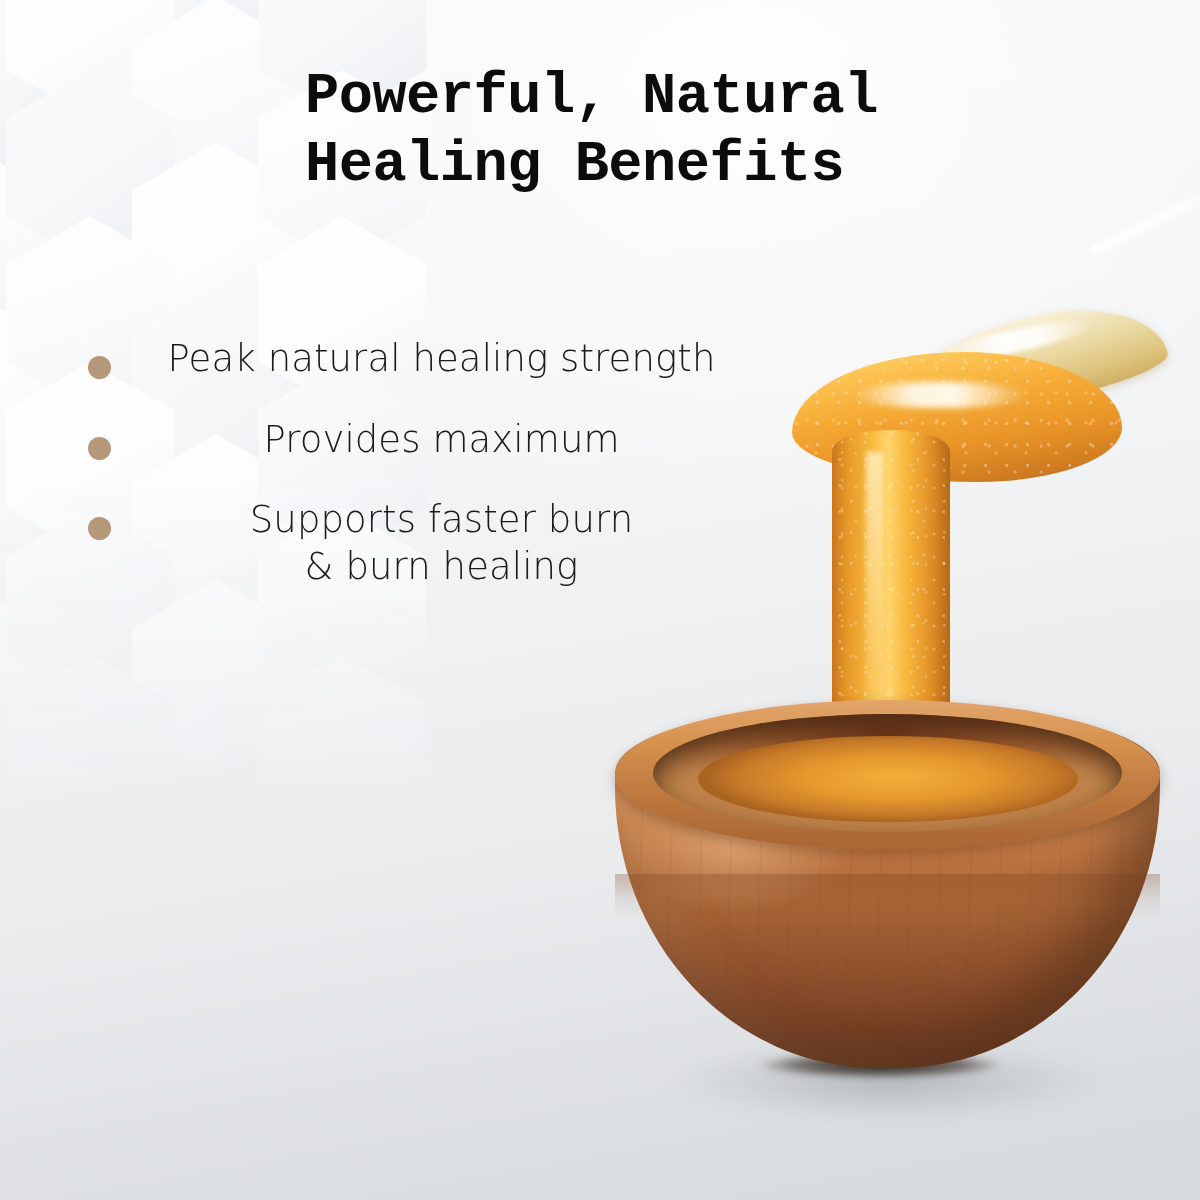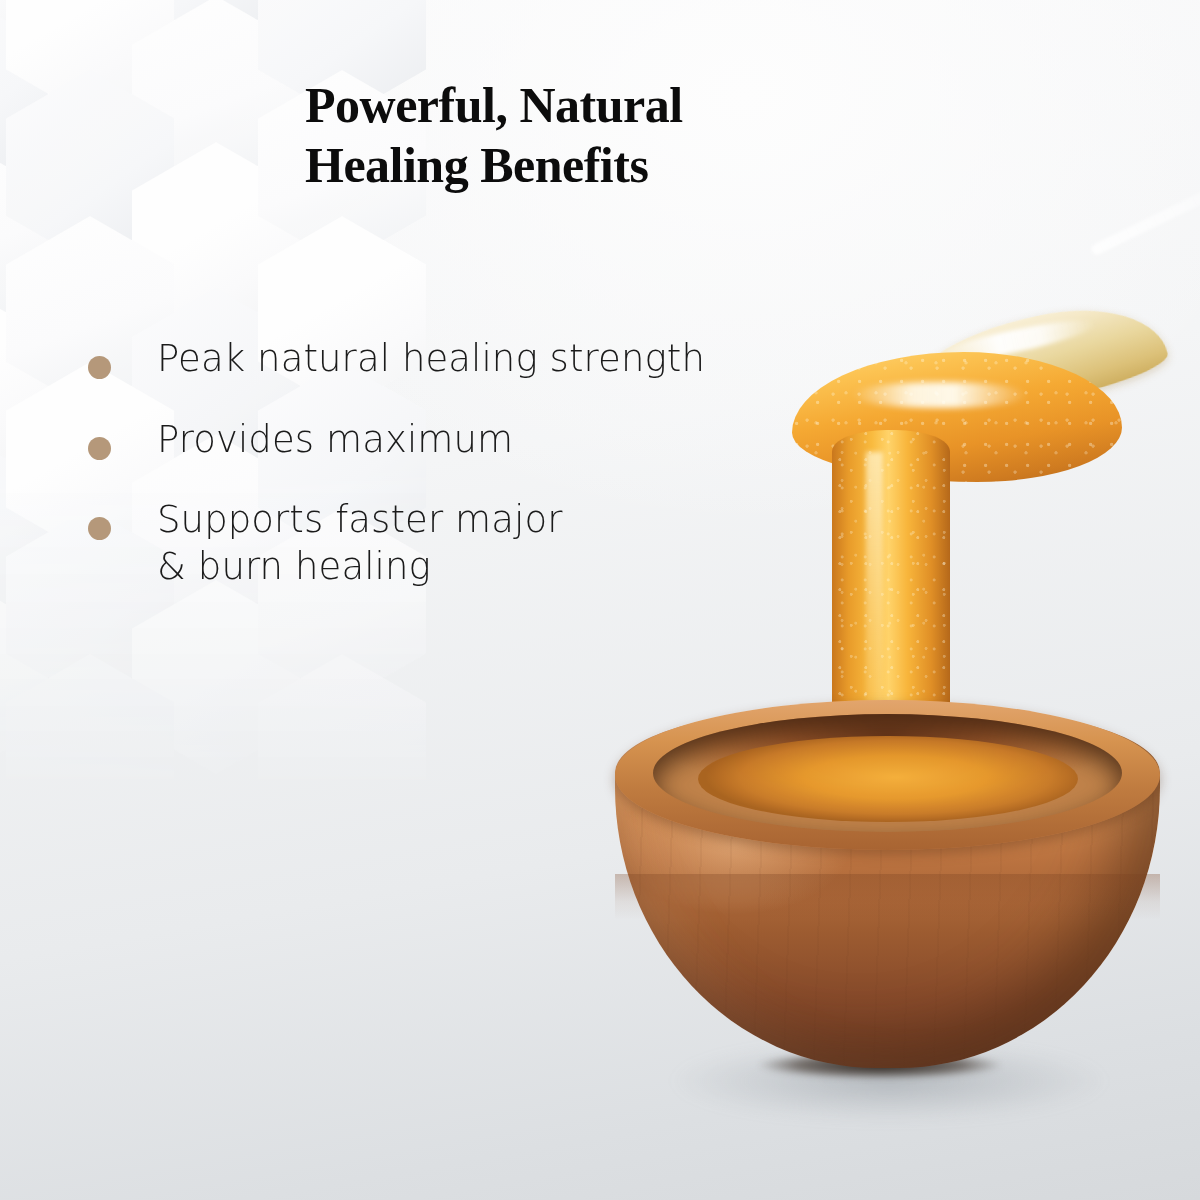--- a/index.html
+++ b/index.html
@@ -190,24 +190,24 @@
     position:absolute; left:512px; top:246px; width:175px; height:11px;
     background:linear-gradient(90deg, rgba(255,255,255,.85) 0%, rgba(255,255,255,.55) 55%, rgba(255,255,255,0) 100%);
     border-radius:10px;
     transform:rotate(-26deg);
     transform-origin:left center;
     filter:blur(1.6px);
   }
 
   
   #headline{
-    position:absolute; left:305px; top:76px; width:700px;
-    font-size:50px; line-height:1.19; font-weight:700;
+    position:absolute; left:305px; top:64px; width:700px;
+    font-size:57px; line-height:1.19; font-weight:700;
     letter-spacing:-.5px; color:#0c0c0c;
-    font-family:Liberation Serif, serif;
+    font-family:Liberation Mono, monospace;
   }
   #headline .ln{ display:block; white-space:nowrap; }
 
   
   #benefits{
     position:absolute; left:86px; top:336px; width:640px;
     list-style:none;
   }
   #benefits li{
     position:relative;
@@ -217,21 +217,21 @@
     font-weight:300; color:#1b1b1b;
     letter-spacing:.1px;
     font-family:"DejaVu Sans", sans-serif;
   }
   #benefits li .dot{
     position:absolute; left:2px; top:20px;
     width:23px; height:23px; border-radius:50%;
     background:#b5987a;
   }
   #benefits li .txt{ display:block; }
-  #benefits li .txt span{ display:block; white-space:nowrap; }
+  #benefits li .txt span{ display:block; white-space:nowrap;text-align:center; }
 </style>
 </head>
 <body>
 
 <div id="stage">
 
   <div id="honeycomb">
     <div class="hx" style="left:0px;   top:0px;"></div>
 
     <div class="hx d3" style="left:252px; top:0px;"></div>
@@ -305,19 +305,19 @@
     </li>
     <li>
       <span class="dot"></span>
       <span class="txt">
         <span>Provides maximum</span>
       </span>
     </li>
     <li>
       <span class="dot"></span>
       <span class="txt">
-        <span>Supports faster major</span>
+        <span>Supports faster burn</span>
         <span>&amp; burn healing</span>
       </span>
     </li>
   </ul>
 
 </div>
 
 </body></html>

